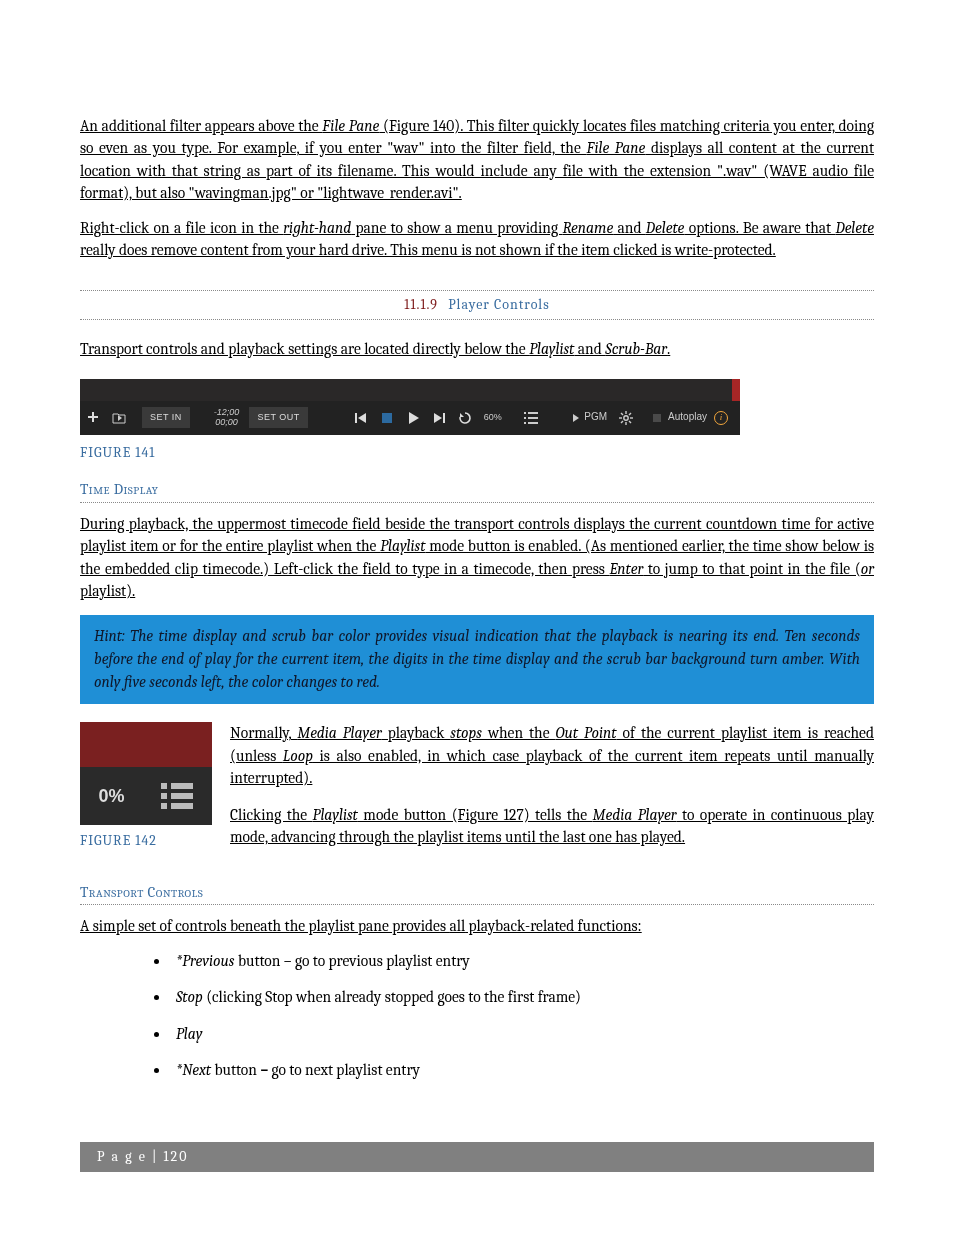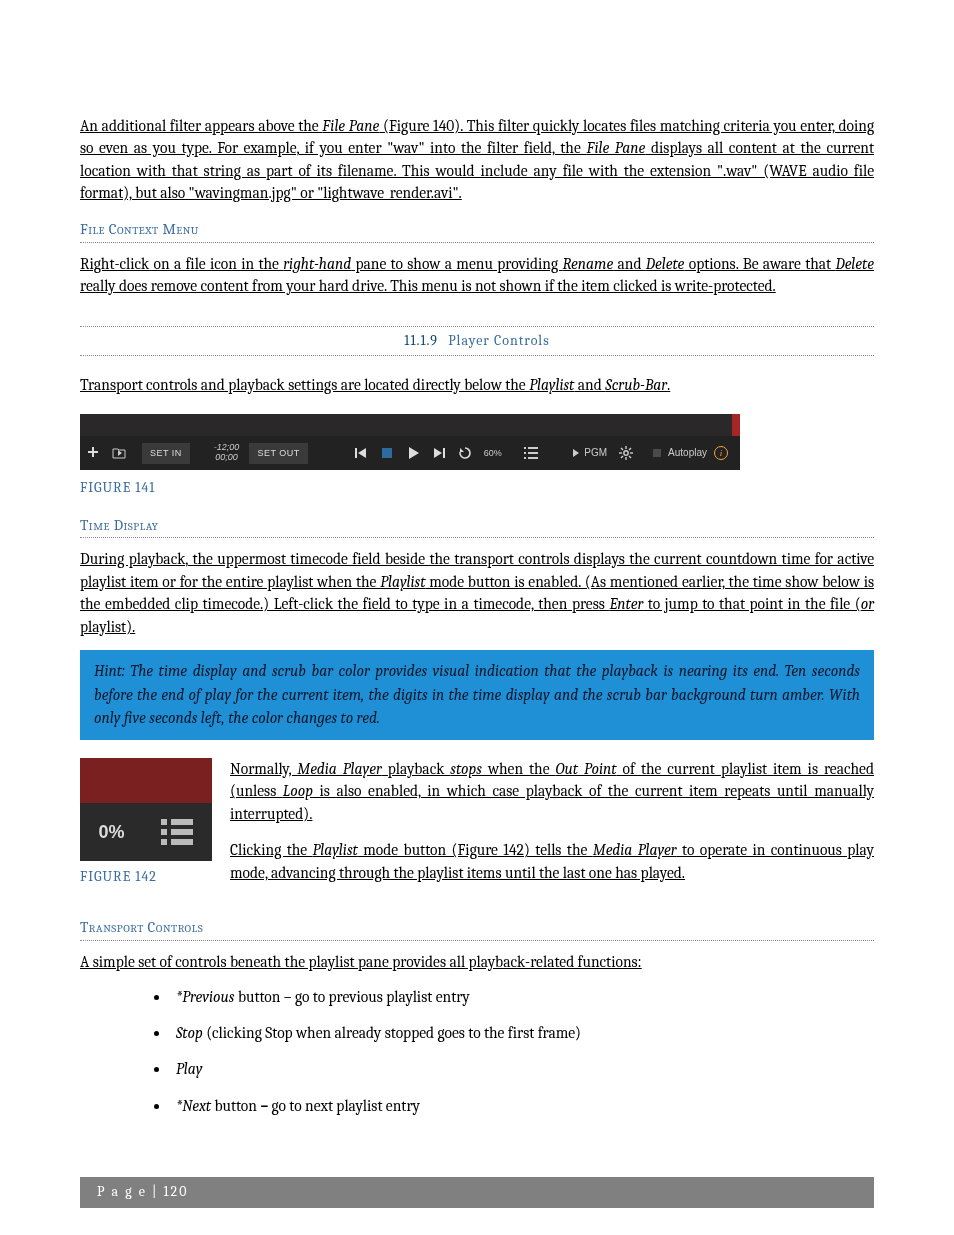--- a/index.html
+++ b/index.html
@@ -35,21 +35,21 @@
   .section-bar {
     margin: 28px 0 18px 0;
     text-align: center;
     border-top: 1px dotted #8a8a8a;
     border-bottom: 1px dotted #8a8a8a;
     padding: 4px 0;
     color: #3a6da0;
     font-size: 14px;
     letter-spacing: 1px;
   }
-  .section-bar .num { color: #0c4a6e; margin-right: 6px; margin-top: 16px; }
+  .section-bar .num { color: #7f1d1d; margin-right: 6px; margin-top: 16px; }
   .fig-caption {
     color: #3a6da0;
     font-size: 14px;
     letter-spacing: 1px;
     margin: 8px 0 16px 0;
     font-variant: small-caps;
   }
   .hint-box {
     background: #1f8fd6;
     color: #0f172a;
@@ -161,21 +161,20 @@
 </style>
 </head>
 <body>
 
 <div class="page">
 
   <p class="body">
     <span>An additional filter appears above the </span><span class="italic">File Pane</span><span> (Figure 140).  This filter quickly locates files matching criteria you enter, doing so even as you type.  For example, if you enter "wav" into the filter field, the </span><span class="italic">File Pane</span><span> displays all content at the current location with that string as part of its filename.  This would include any file with the extension ".wav" (WAVE audio file format), but also "wavingman.jpg" or "lightwave_render.avi".</span>
   </p>
 
-  <div class="sc-heading">File Context Menu</div>
 
   <p class="body">
     <span>Right-click on a file icon in the </span><span class="italic">right-hand</span><span> pane to show a menu providing </span><span class="italic">Rename</span><span> and </span><span class="italic">Delete</span><span> options.  Be aware that </span><span class="italic">Delete</span><span> really does remove content from your hard drive.  This menu is not shown if the item clicked is write-protected.</span>
   </p>
 
   <div class="section-bar">
     <span class="num">11.1.9</span>
     <span>Player Controls</span>
   </div>
 
@@ -318,21 +317,21 @@
           </div>
         </div>
       </div>
       <div class="fig-caption" style="margin-top:6px;">FIGURE 142</div>
     </div>
     <div class="text-col">
       <p class="body">
         <span>Normally, </span><span class="italic">Media Player</span><span> playback </span><span class="italic">stops</span><span> when the </span><span class="italic">Out Point</span><span> of the current playlist item is reached (unless </span><span class="italic">Loop</span><span> is also enabled, in which case playback of the current item repeats until manually interrupted).</span>
       </p>
       <p class="body">
-        <span>Clicking the </span><span class="italic">Playlist</span><span> mode button (Figure 142) tells the </span><span class="italic">Media Player</span><span> to operate in continuous play mode, advancing through the playlist items until the last one has played.</span>
+        <span>Clicking the </span><span class="italic">Playlist</span><span> mode button (Figure 127) tells the </span><span class="italic">Media Player</span><span> to operate in continuous play mode, advancing through the playlist items until the last one has played.</span>
       </p>
     </div>
   </div>
 
   <div class="sc-heading">Transport Controls</div>
 
   <p class="body" style="text-align:left;">
     <span>A simple set of controls beneath the playlist pane provides </span><u>all</u><span> playback-related functions:</span>
   </p>
 

